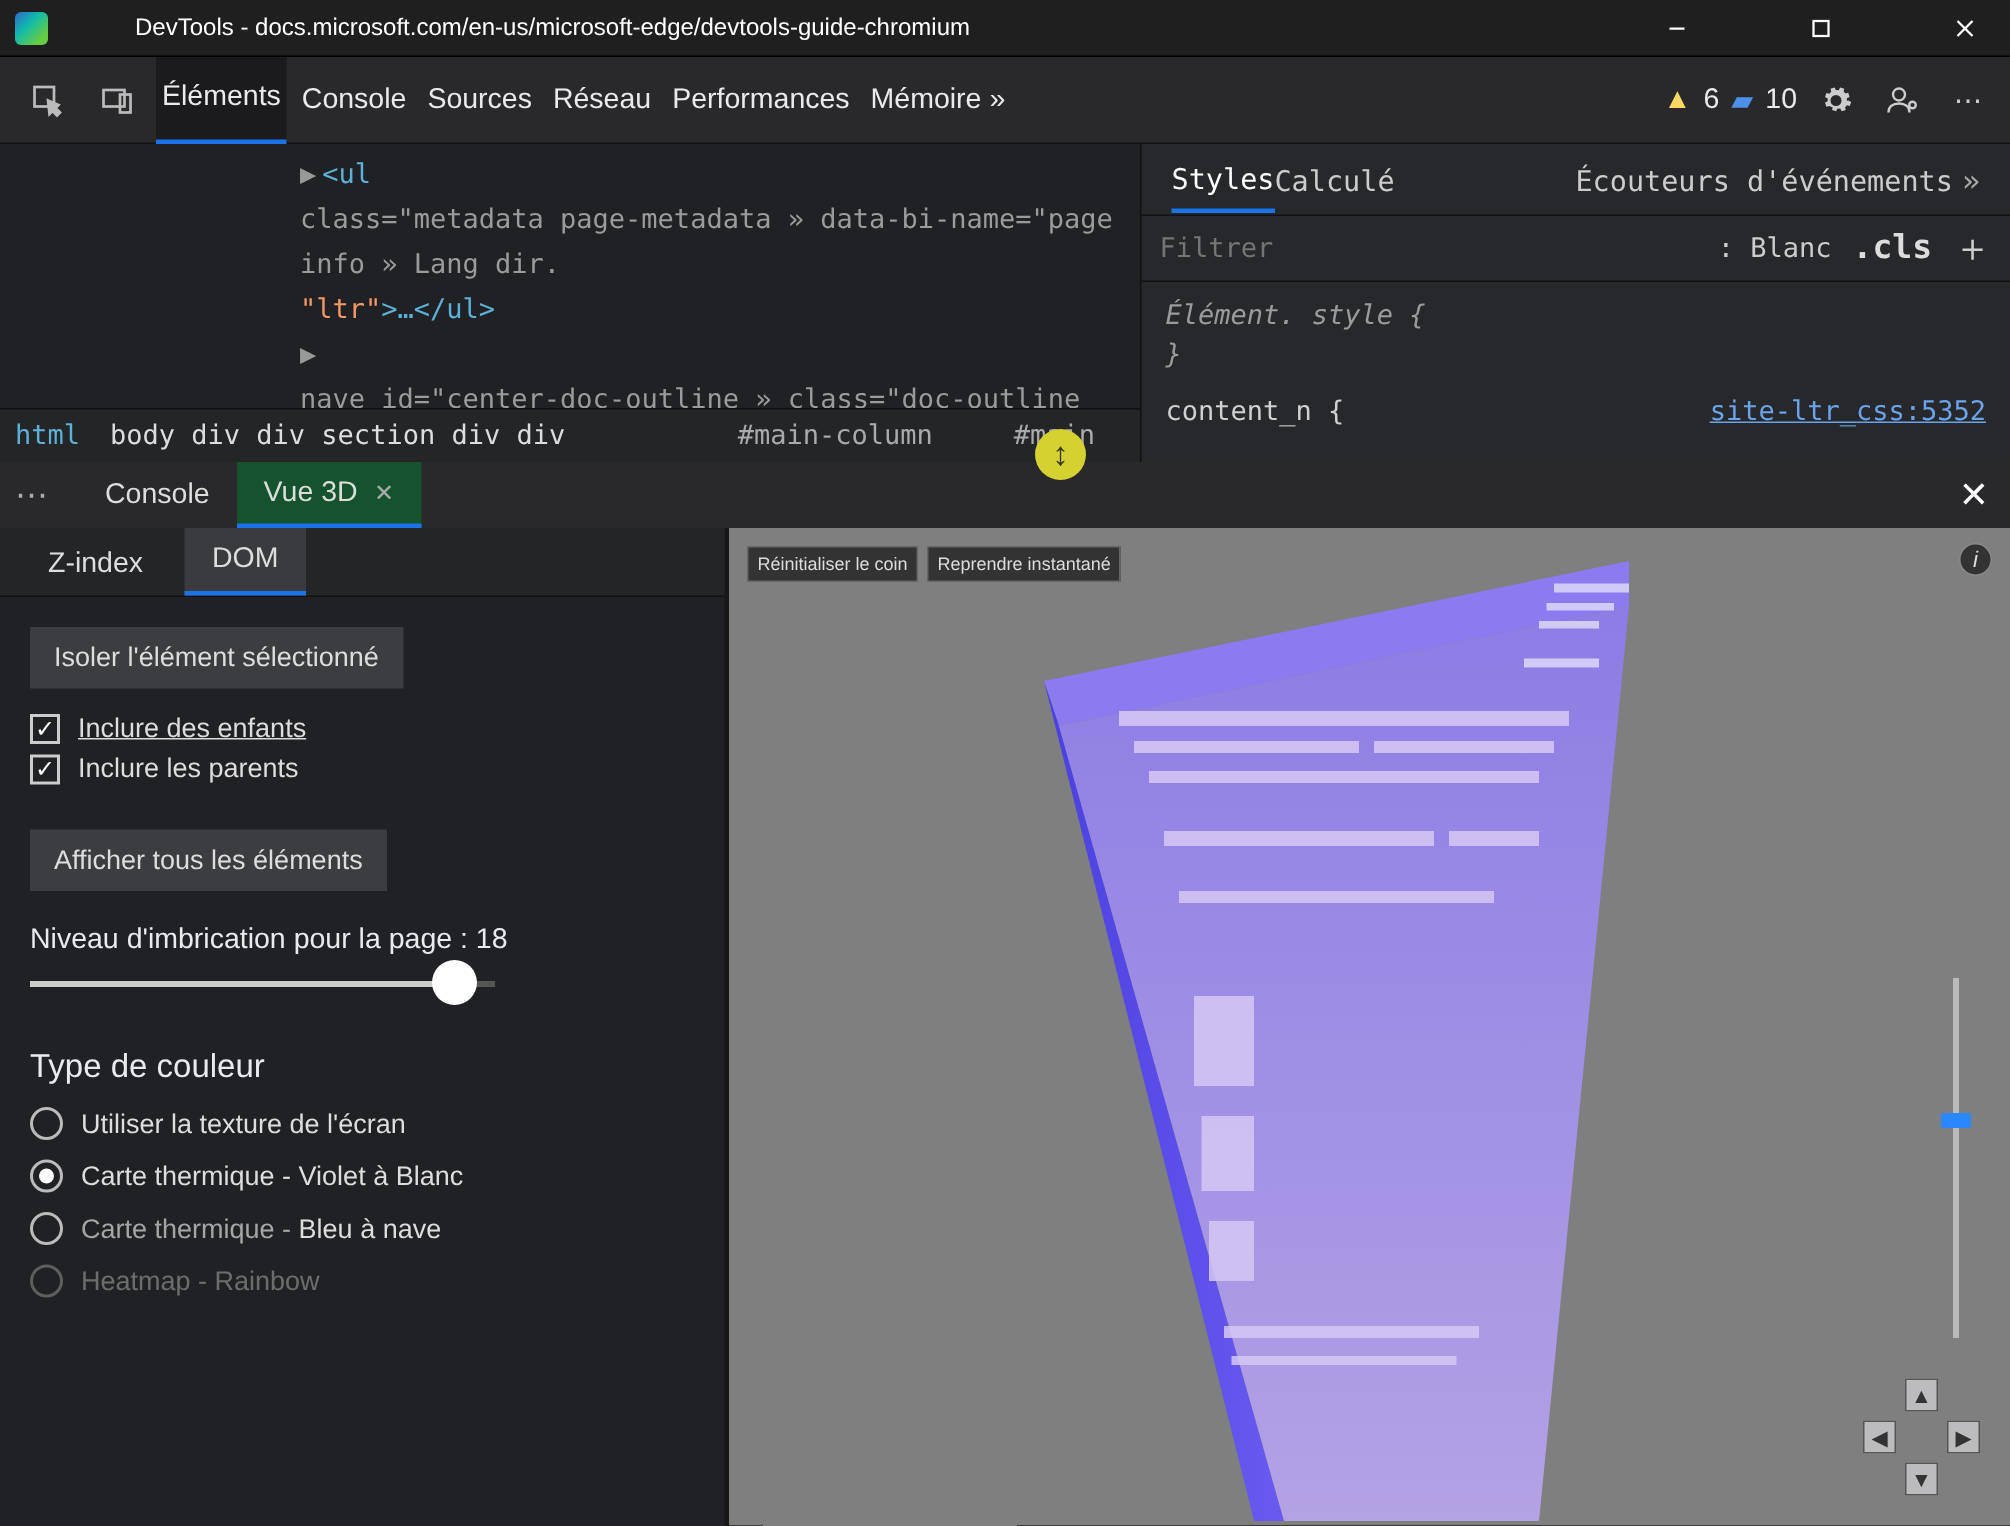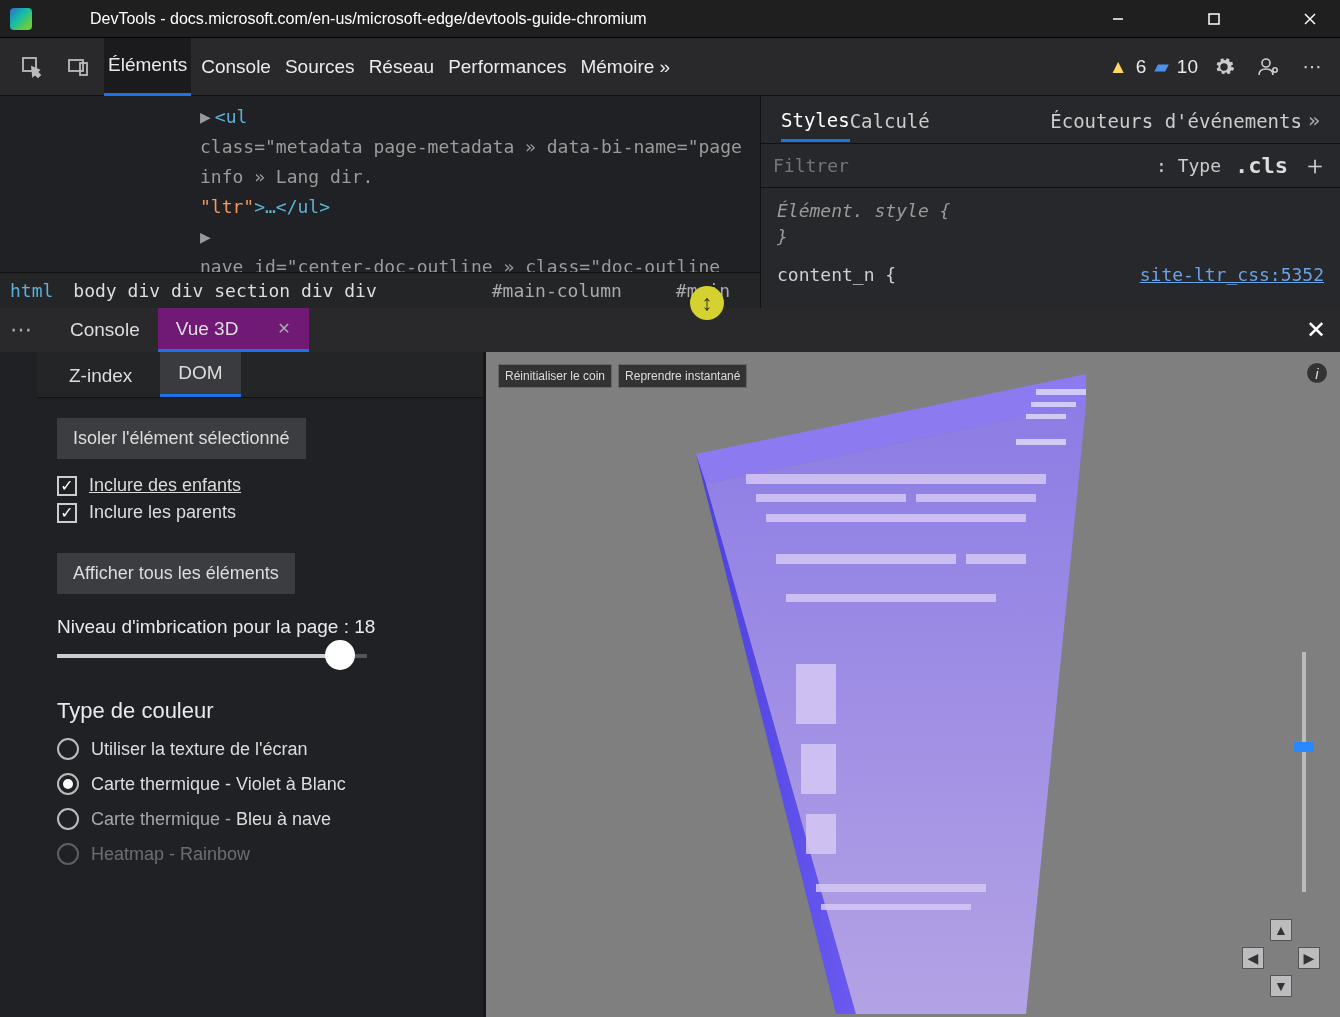--- a/index.html
+++ b/index.html
@@ -169,32 +169,31 @@
     top:-22px; left:690px;
     width:34px; height:34px;
     background:#d4d130;
     border-radius:50%;
     display:flex; align-items:center; justify-content:center;
     color:#3a3a1e; font-size:22px; font-weight:bold;
     z-index:10;
   }
   .drawer-tabs .dot3 { color:#aaa; letter-spacing:2px; margin-right:18px; font-size:22px;}
   .drawer-tabs .dtab { padding:0 18px; height:44px; display:flex; align-items:center; color:#ddd; position:relative;}
-  .drawer-tabs .dtab.active { background:#701a75; border-bottom:3px solid #1a73e8;gap:28px;}
+  .drawer-tabs .dtab.active { background:#14532d; border-bottom:3px solid #1a73e8;}
   .drawer-tabs .close-x { margin-left:2px; color:#aaa; font-size:16px;}
   .drawer-tabs .close-drawer { margin-left:auto; margin-right:14px; color:#fff; font-size:24px;}
   .drawer-body {
     flex:1; display:flex;
   }
   .left-controls {
     width: 486px;
     background:#202124;
     display:flex; flex-direction:column;
     border-right: 3px solid #171717;
-    padding-left: 37px;
   }
   .subtabs {
     height:46px; display:flex; align-items:flex-end;
     background:#242527;
     padding-left:14px; gap:10px;
     font-size:19px; color:#ddd;
     border-bottom:1px solid #111;
   }
   .subtabs .stab { padding:10px 18px 10px;}
   .subtabs .stab.active { background:#3a3b3e; border-bottom:3px solid #1a73e8;}
@@ -390,21 +389,21 @@
   <div class="styles-pane">
     <div class="styles-tabs">
       <span class="st active">Styles</span>
       <span class="st">Calculé</span>
       <span class="st more">Écouteurs d'événements</span>
       <span style="color:#aaa;font-size:20px;margin-left:6px">»</span>
     </div>
     <div class="styles-filter">
       <input placeholder="Filtrer" style="">
       <div class="right-tools">
-        <span>: Type</span>
+        <span>: Blanc</span>
         <span class="cls">.cls</span>
         <span class="plus">＋</span>
       </div>
     </div>
     <div class="style-body">
       <div class="dim">Élément. style {</div>
       <div class="dim">}</div>
       <div style="height:12px"></div>
       <div class="rule-row">
         <span>content_n {</span>

